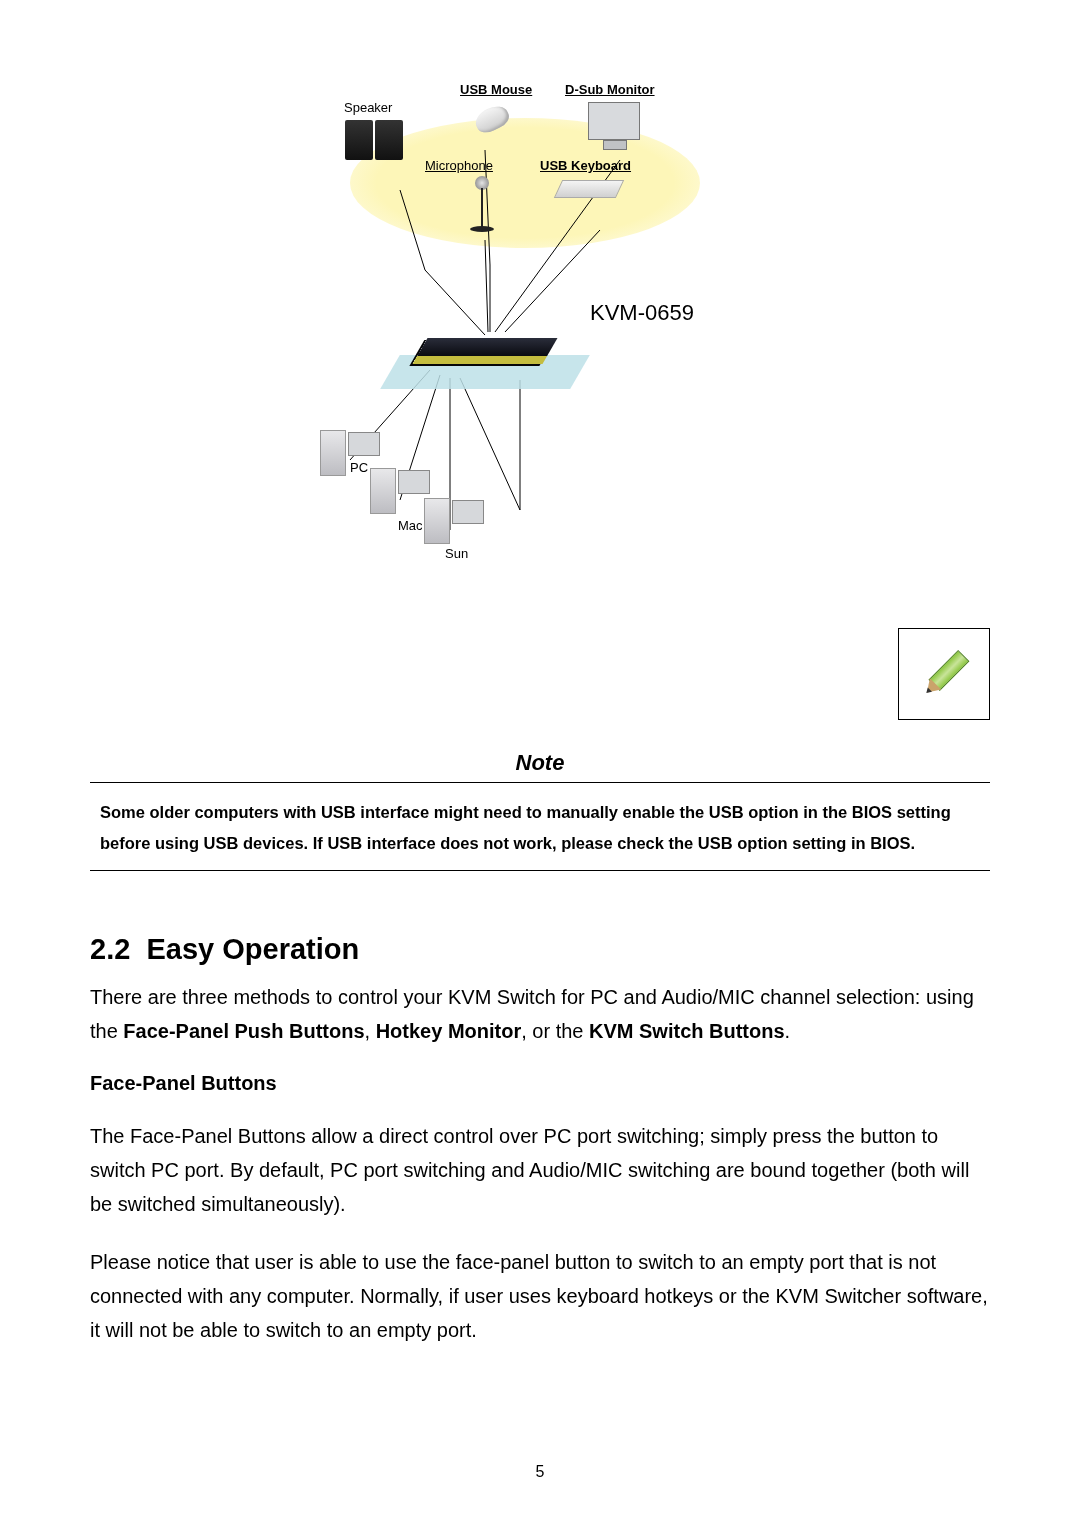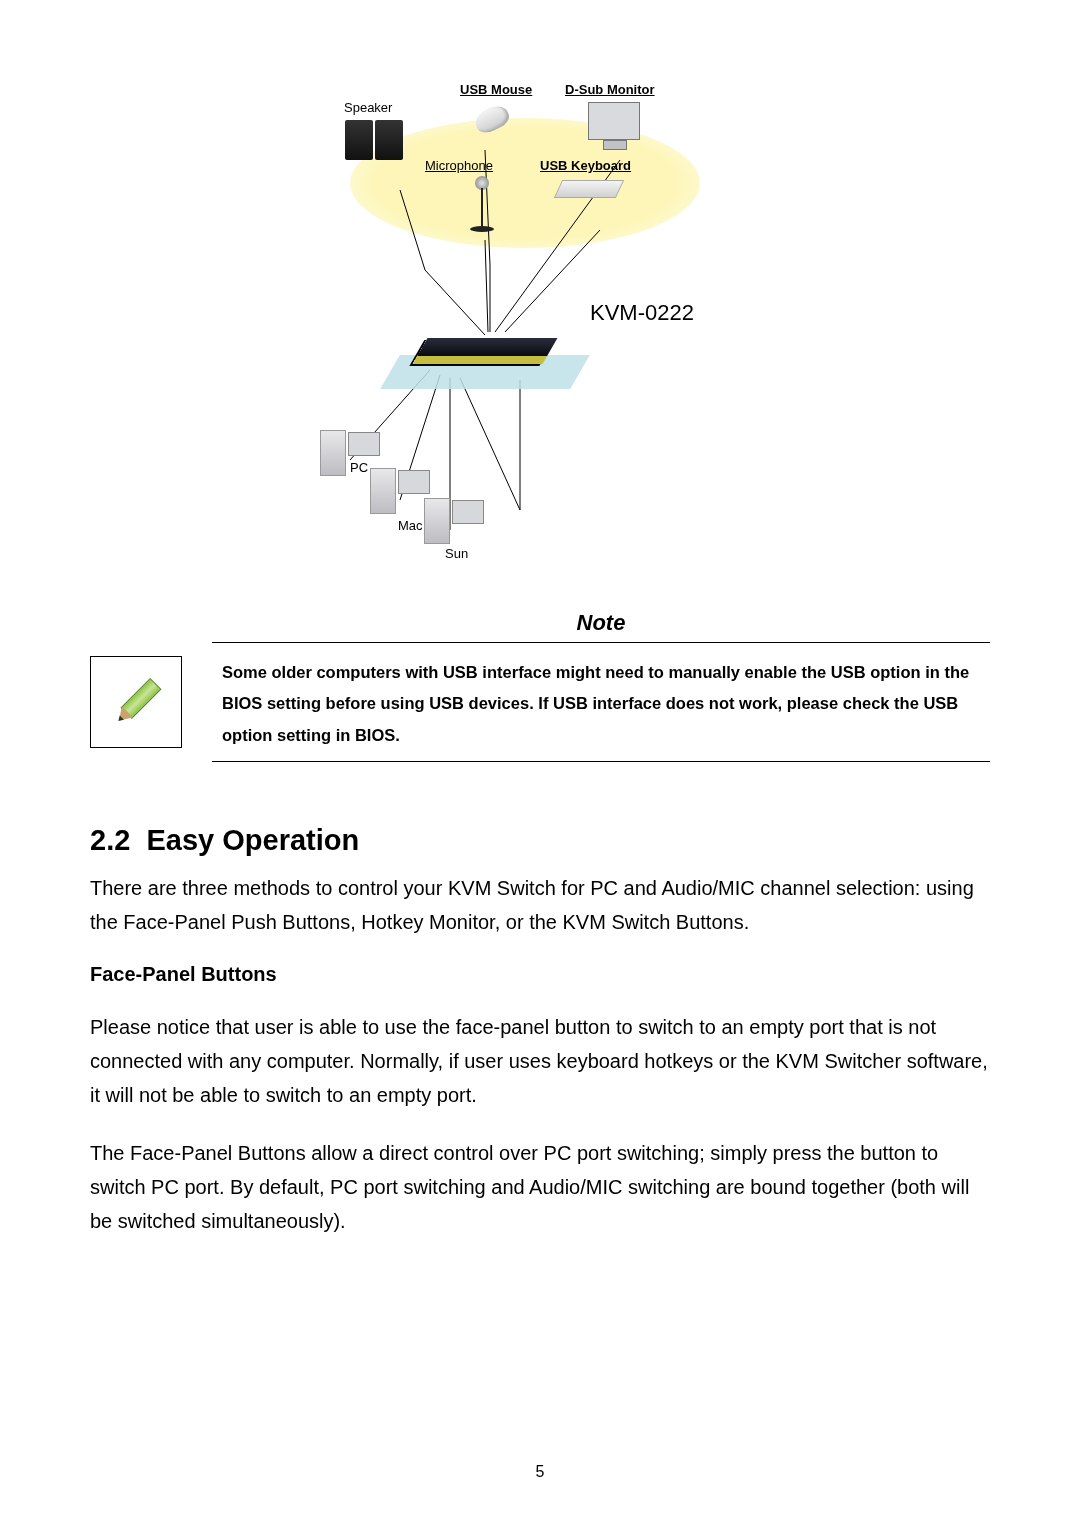--- a/index.html
+++ b/index.html
@@ -119,23 +119,24 @@
     background:#d6d8db;border:1px solid #888;
   }
   svg.conn {
     position:absolute;top:0;left:0;width:100%;height:100%;
     pointer-events:none;
   }
 
   
   .note-row {
     display: flex;
-    align-items: center;
+    align-items: flex-end;
     margin: 30px 0 40px 0;
     gap: 30px;
+    flex-direction: column;
   }
   .note-icon-box {
     width: 90px;
     height: 90px;
     border: 1.5px solid #000;
     display:flex;align-items:center;justify-content:center;
     flex-shrink:0;
     margin-top: 18px;
   }
   .pencil{
@@ -177,21 +178,21 @@
   h2.section {
     font-size: 29px;
     font-weight: bold;
     margin: 48px 0 14px 0;
   }
   .body-p {
     font-size: 20px;
     line-height: 1.7;
     margin: 0 0 24px 0;
   }
-  .body-p b { font-weight: normal; }
+  .body-p b { font-weight: bold; }
   .sub-h {
     font-size: 20px;
     font-weight: bold;
     margin: 8px 0 24px 0;
   }
   .page-num {
     position: absolute;
     bottom: 46px;
     left: 0; right: 0;
     text-align: center;
@@ -231,21 +232,21 @@
       <div class="icon monitor" style="top:22px;left:298px"></div>
 
       <span class="label" style="top:78px;left:135px;text-decoration:underline">Microphone</span>
       <div class="icon mic" style="top:96px;left:185px"></div>
       <div class="mic-stand" style="top:108px;left:191px"></div>
       <div class="mic-base" style="top:146px;left:180px"></div>
 
       <span class="label label-bold" style="top:78px;left:250px;text-decoration:underline">USB Keyboard</span>
       <div class="icon keyboard" style="top:100px;left:268px"></div>
 
-      <span class="kvm-label" style="top:220px;left:300px">KVM-0222</span>
+      <span class="kvm-label" style="top:220px;left:300px">KVM-0659</span>
       <div class="kvm-plane" style="top:275px;left:100px"></div>
       <div class="kvm-box" style="top:258px;left:130px"></div>
 
       <div class="pc-tower" style="top:350px;left:30px"></div>
       <div class="pc-mon" style="top:352px;left:58px"></div>
       <span class="label" style="top:380px;left:60px">PC</span>
 
       <div class="pc-tower" style="top:388px;left:80px"></div>
       <div class="pc-mon" style="top:390px;left:108px"></div>
       <span class="label" style="top:438px;left:108px">Mac</span>
@@ -275,19 +276,19 @@
   <h2 class="section">
     <span>2.2</span>&nbsp;&nbsp;<span>Easy Operation</span>
   </h2>
 
   <p class="body-p">
     <span>There are three methods to control your KVM Switch for PC and Audio/MIC channel selection: using the </span><b>Face-Panel Push Buttons</b><span>, </span><b>Hotkey Monitor</b><span>, or the </span><b>KVM Switch Buttons</b><span>.</span>
   </p>
 
   <div class="sub-h">Face-Panel Buttons</div>
 
+  <p class="body-p">The Face-Panel Buttons allow a direct control over PC port switching; simply press the button to switch PC port. By default, PC port switching and Audio/MIC switching are bound together (both will be switched simultaneously).</p>
+
   <p class="body-p">Please notice that user is able to use the face-panel button to switch to an empty port that is not connected with any computer. Normally, if user uses keyboard hotkeys or the KVM Switcher software, it will not be able to switch to an empty port.</p>
 
-  <p class="body-p">The Face-Panel Buttons allow a direct control over PC port switching; simply press the button to switch PC port. By default, PC port switching and Audio/MIC switching are bound together (both will be switched simultaneously).</p>
-
 </div>
 
 <div class="page-num">5</div>
 
 </body></html>

